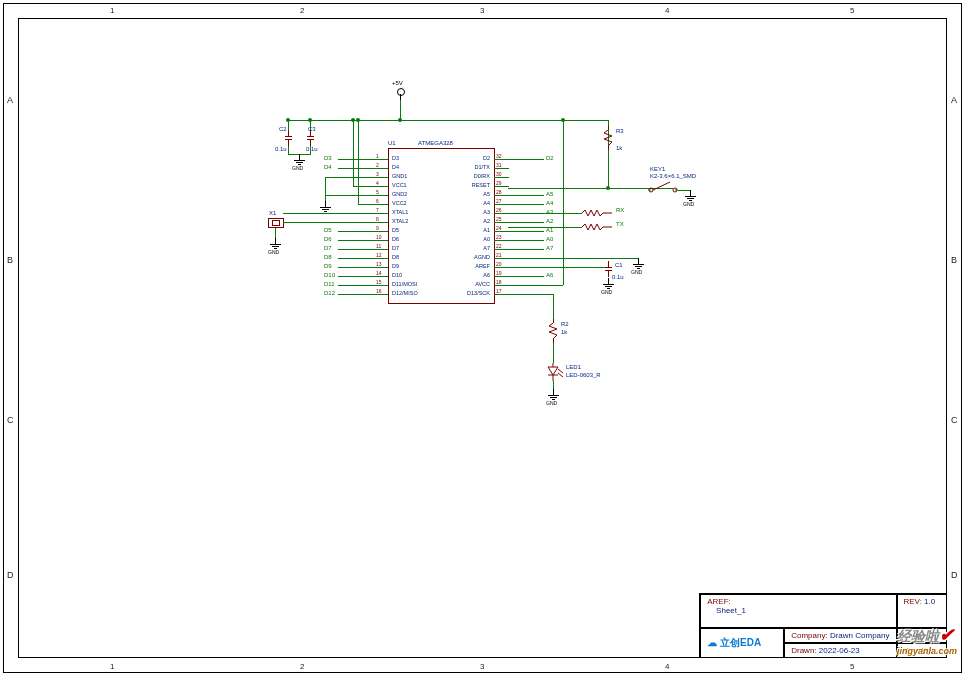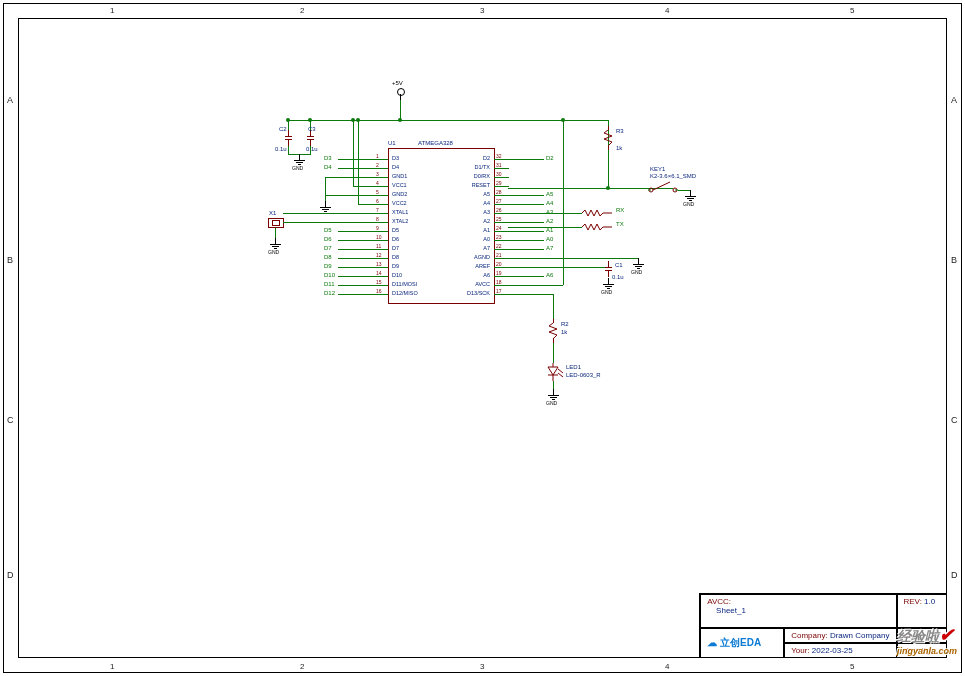--- a/index.html
+++ b/index.html
@@ -407,30 +407,30 @@
       <div class="b1"></div>
       <div class="b2"></div>
       <div class="b3"></div>
     <div class="lbl">GND</div>
   </div>
 
   <div class="title-block">
     <table cellspacing="0" cellpadding="0">
       <tbody>
           <tr>
-        <td colspan="3" style="height:28px;vertical-align:top"><span class="lab">AVCC:</span><br>&nbsp;&nbsp;&nbsp;&nbsp;<span class="val">Sheet_1</span></td>
+        <td colspan="3" style="height:28px;vertical-align:top"><span class="lab">AREF:</span><br>&nbsp;&nbsp;&nbsp;&nbsp;<span class="val">Sheet_1</span></td>
         <td style="vertical-align:top"><span class="lab">REV:</span>&nbsp;<span class="val">1.0</span></td>
       </tr>
       <tr>
         <td rowspan="2" style="width:70px"><span class="logo">☁ <span>立创EDA</span></span></td>
         <td colspan="2"><span class="lab">Company:</span>&nbsp;<span class="val">Drawn Company</span></td>
         <td><span class="lab">Sheet:</span>&nbsp;<span class="val">1/3</span></td>
       </tr>
       <tr>
-        <td><span class="lab">Your:</span>&nbsp;<span class="val">2022-03-25</span></td>
+        <td><span class="lab">Drawn:</span>&nbsp;<span class="val">2022-06-23</span></td>
         <td colspan="2"><span class="lab">Your By:</span></td>
       </tr>
     </tbody>
       </table>
   </div>
 
 </div>
 
 <div class="watermark">
   <span>经验啦</span><span style="color:#c00;font-size:18px">✔</span>

